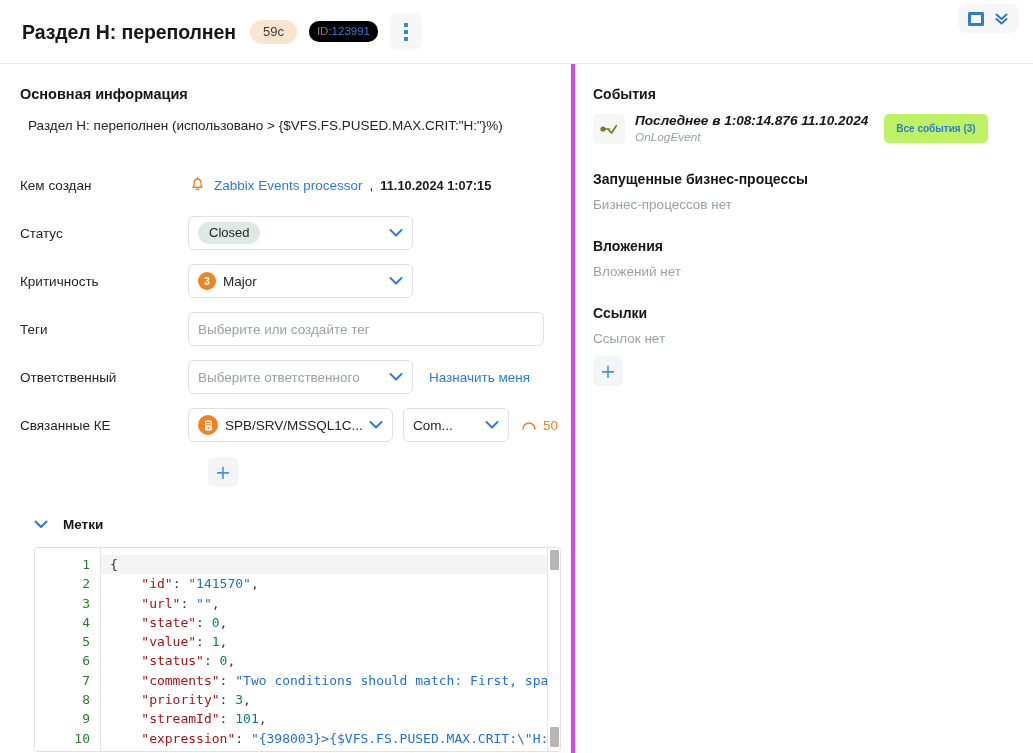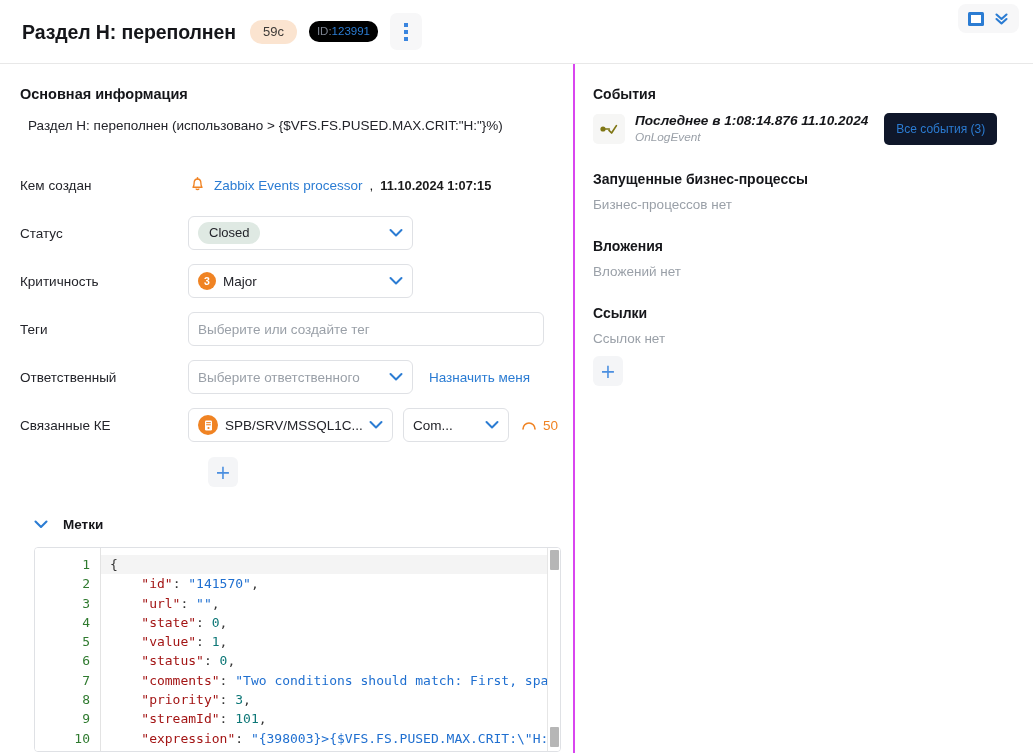--- a/index.html
+++ b/index.html
@@ -92,21 +92,21 @@
   .hr-icon { cursor: pointer; display: flex; align-items: center; }
 
   
   .body {
     display: flex;
     height: 689px;
   }
   .left-pane {
     width: 575px;
     padding: 22px 20px 0 20px;
-    border-right: 2px solid #d946ef;
+    border-right: 4px solid #d946ef;
     overflow: hidden;
     position: relative;
   }
   .right-pane {
     flex: 1;
     padding: 22px 20px 0 18px;
     overflow: hidden;
   }
 
   
@@ -334,27 +334,28 @@
     align-items: center;
     justify-content: center;
     flex: none;
     margin-right: 10px;
   }
   .event-text { display: flex; flex-direction: column; font-style: italic; }
   .event-title { font-size: 13.6px; font-weight: bold; color: #15161a; line-height: 17px; }
   .event-sub { font-size: 11.8px; color: #9aa0a8; line-height: 15px; margin-top: 1px; }
   .all-events {
     margin-left: 16px;
-    background: #0f172a;
+    background: #bef264;
     border-radius: 5px;
     color: #2b7cd3;
-    font-size: 12px;
+    font-size: 10px;
     padding: 9px 12px;
     cursor: pointer;
     white-space: nowrap;
+    font-weight: bold;
   }
   .mt-gap { margin-top: 4px; }
 </style>
 </head>
 <body>
 
 <div class="header">
   <div class="header-left">
     <div class="title">Раздел H: переполнен</div>
     <div class="badge-time">59c</div>

